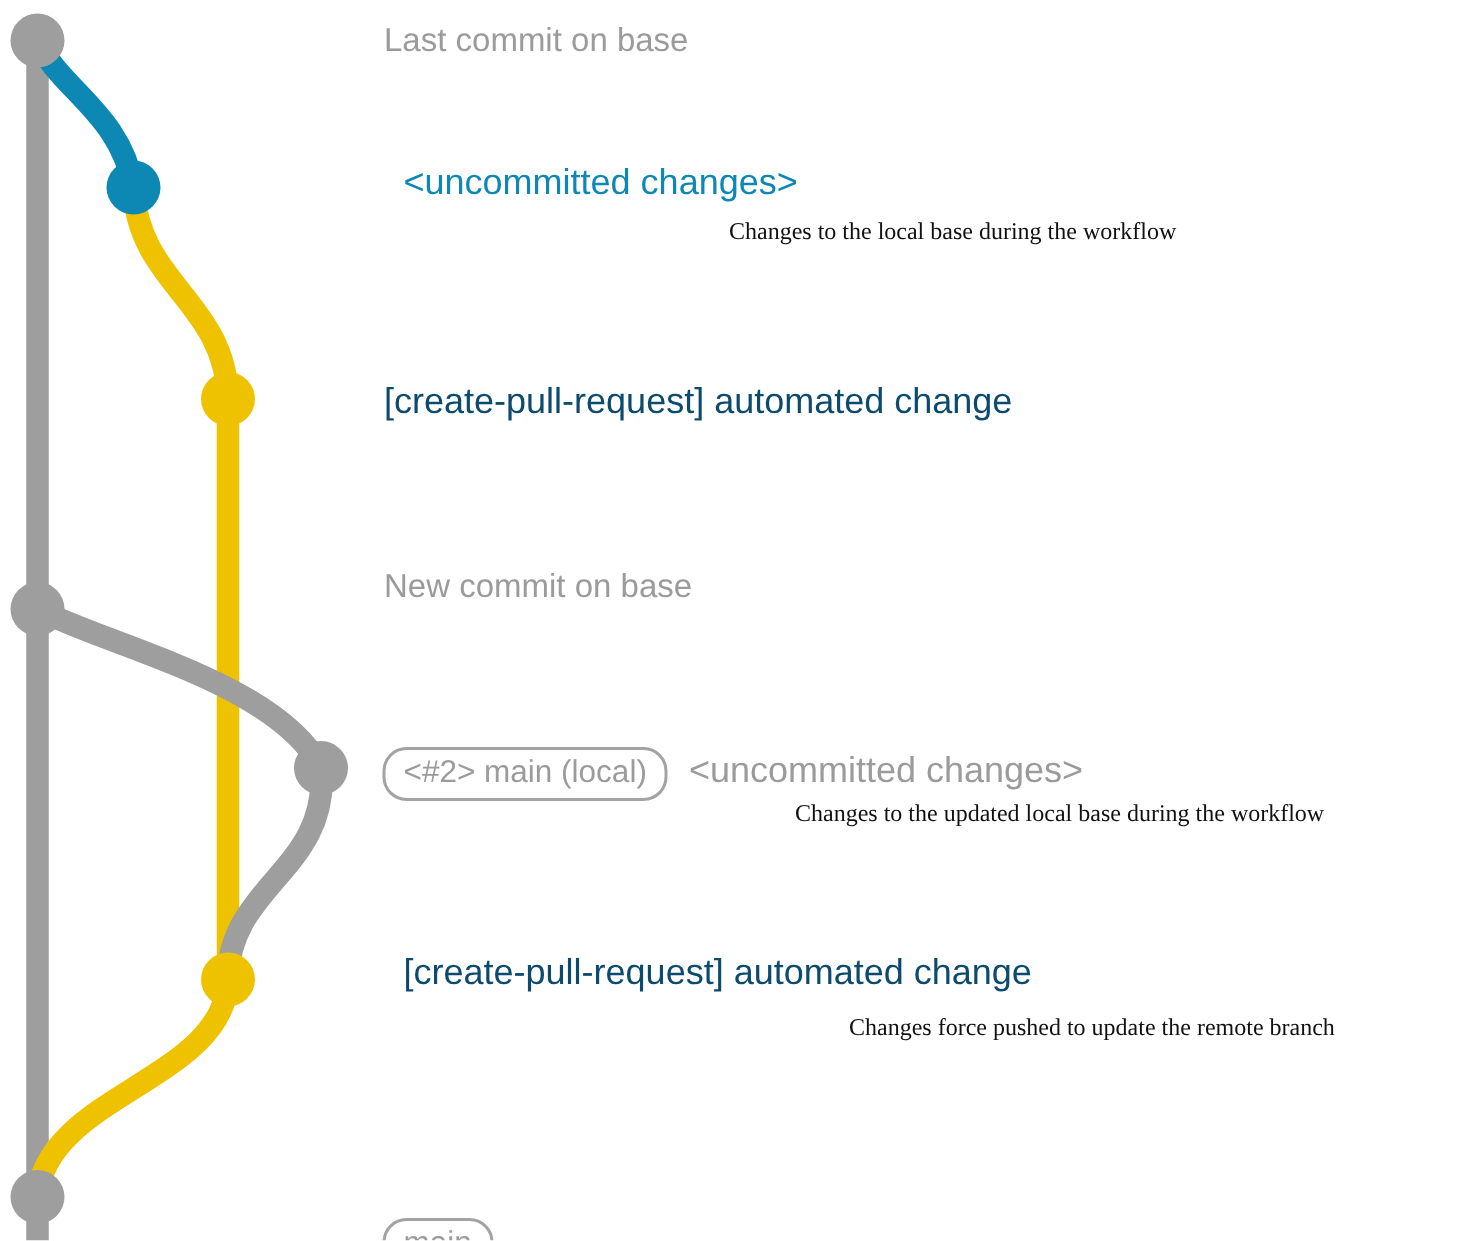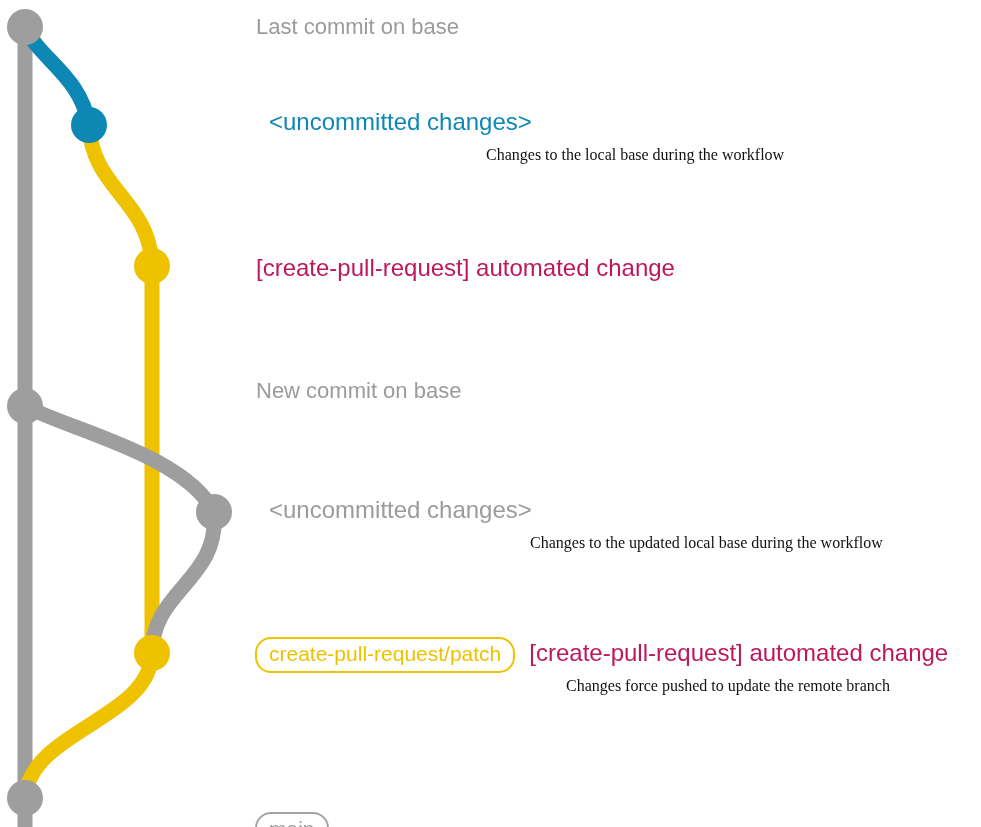--- a/index.html
+++ b/index.html
@@ -47,21 +47,21 @@
   .pill.yellow { border-color: #efc200; color: #efc200; }
 
   .subject {
     font-size: 24px;
     white-space: nowrap;
     font-family: "Liberation Sans", sans-serif;
     line-height: 1;
   }
   .subject.blue { color: #0d87b4; }
   .subject.gray { color: #9b9b9b; }
-  .subject.yellow { color: #be185d; }
+  .subject.yellow { color: #0c4a6e; }
 
   .note {
     position: absolute;
     font-family: "Liberation Serif", serif;
     font-size: 16px;
     color: #111111;
     white-space: nowrap;
     line-height: 1;
   }
   .standalone {
@@ -108,26 +108,26 @@
   <div class="row" style="left:255px; top:110px;">
     <span class="subject blue" style="margin-left:14px;">&lt;uncommitted changes&gt;</span>
   </div>
   <div class="note" style="left:486px; top:147px;">Changes to the local base during the workflow</div>
 
   <div class="subject yellow" style="position:absolute; left:256px; top:256px;">[create-pull-request] automated change</div>
 
   <div class="standalone" style="left:256px; top:380px;">New commit on base</div>
 
   <div class="row" style="left:255px; top:498px;">
+    <span class="pill gray">&lt;#2&gt; main (local)</span>
     <span class="subject gray" style="margin-left:14px;">&lt;uncommitted changes&gt;</span>
   </div>
   <div class="note" style="left:486px; top:535px;margin-left:44px;">Changes to the updated local base during the workflow</div>
 
   <div class="row" style="left:255px; top:637px;">
-    <span class="pill yellow">create-pull-request/patch</span>
     <span class="subject yellow" style="margin-left:14px;">[create-pull-request] automated change</span>
   </div>
   <div class="note" style="left:566px; top:654px;margin-top:24px;">Changes force pushed to update the remote branch</div>
 
   <div class="row" style="left:255px; top:812px;">
     <span class="pill gray">main</span>
   </div>
 
 </div>
 

